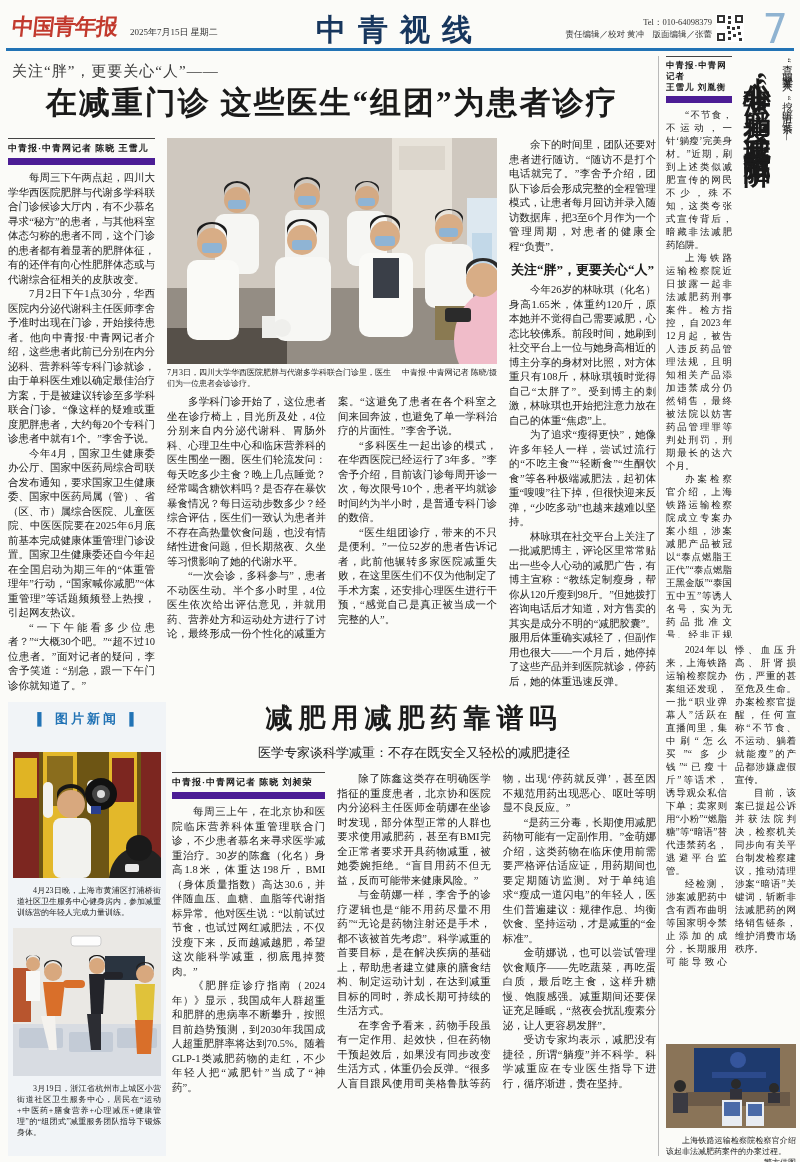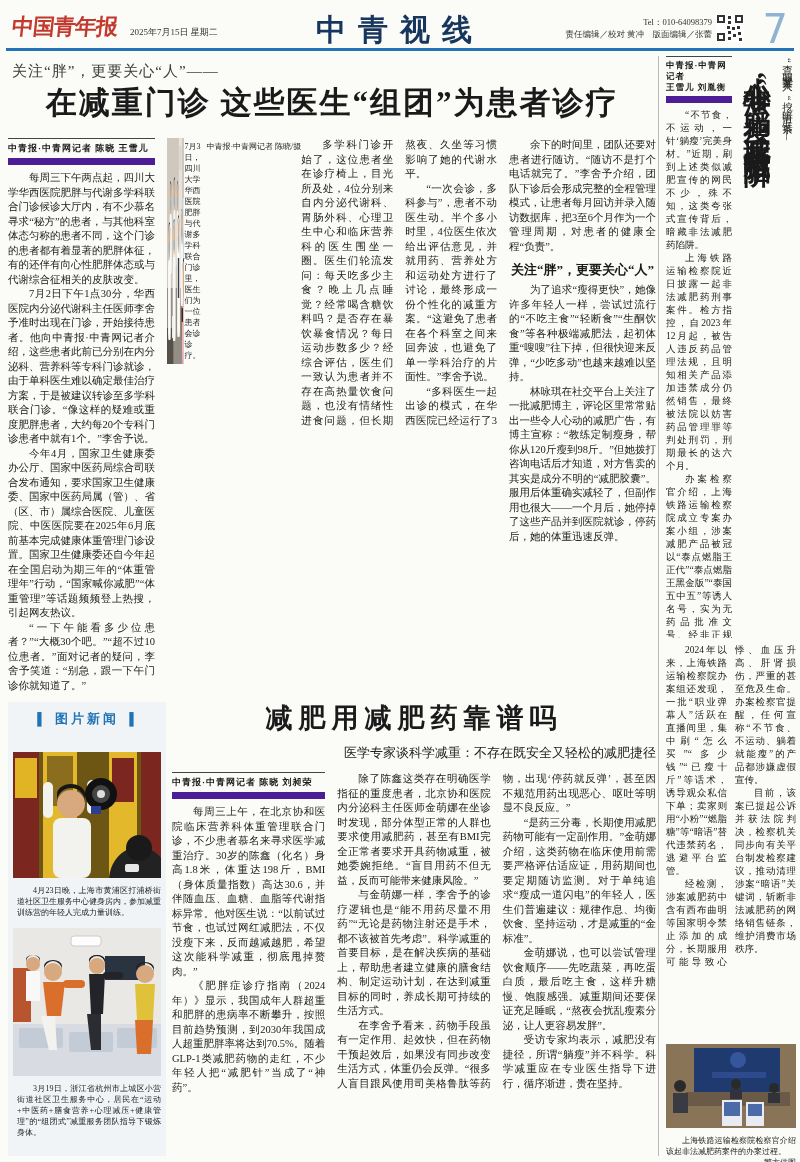--- a/index.html
+++ b/index.html
@@ -18,39 +18,39 @@
   .pagenum { position:absolute; right:2px; top:-2px; font-size:40px; color:#8fb3d1; font-weight:normal; font-family:"DejaVu Sans", sans-serif; }
   .blue-rule { position:absolute; top:48px; left:6px; width:788px; height:3px; background:#2273b5; }
 
   
   .kicker { position:absolute; top:62px; left:12px; font-size:15px; color:#3a3a3a; letter-spacing:1px; }
   .headline { position:absolute; top:82px; left:8px; width:648px; text-align:center; font-size:31px; font-weight:bold; letter-spacing:2px; white-space:nowrap; }
 
   
   .main-top { position:absolute; top:138px; left:8px; width:648px; height:560px; display:flex; gap:12px; }
   .col-narrow { width:152px; height:560px; overflow:hidden; }
-  .mid-col { width:330px; display:flex; flex-direction:row; }
+  .mid-col { width:330px; display:flex; flex-direction:column; }
   .mainphoto { width:330px; height:226px; }
   .cap-row { display:flex; gap:6px; margin:3px 0 6px 0; font-size:8px; line-height:11px; color:#222; }
   .cap-row .cap { flex:1; }
   .cap-row .credit { white-space:nowrap; }
   .twocol { column-count:2; column-gap:12px; height:292px; overflow:hidden; }
 
   
   .pn { position:absolute; top:702px; left:8px; width:158px; height:454px; background:#f1f4f7; padding:8px 5px; }
   .pn-head { text-align:center; color:#2273b5; font-weight:bold; font-size:13px; letter-spacing:3px; margin-bottom:24px; }
   .pn-head .bar { color:#2273b5; font-size:12px; }
   .pn-cap { font-size:8px; line-height:11px; text-align:justify; text-indent:2em; color:#222; margin:3px 0 10px 4px; }
   .pnphoto1 { width:148px; height:126px; }
   .pnphoto2 { width:148px; height:148px; }
 
   
   .bottom { position:absolute; top:700px; left:172px; width:484px; height:458px; }
   .b-title { text-align:center; font-size:27px; font-weight:bold; letter-spacing:6px; }
-  .b-sub { text-align:right; font-size:13px; margin-top:8px; color:#222; }
+  .b-sub { text-align:center; font-size:13px; margin-top:8px; color:#222; }
   .cols3 { margin-top:10px; column-count:3; column-gap:12px; height:386px; overflow:hidden; }
 
   
   .sb { position:absolute; top:56px; right:4px; width:138px; height:1100px; border-left:1px solid #b9b9b9; padding-left:7px; }
   .sb-top { display:flex; height:582px; }
   .sb-textcol { flex:1; overflow:hidden; padding-right:4px; }
   .sb-textcol p { font-size:9.5px; line-height:13px; text-align:justify; text-indent:2em; }
   .v-head { writing-mode:vertical-rl; font-size:27px; font-weight:bold; letter-spacing:4px; width:42px; line-height:42px; }
   .v-kicker { writing-mode:vertical-rl; font-size:10.5px; width:18px; color:#222; letter-spacing:2px; line-height:18px; }
   .sb-twocol { column-count:2; column-gap:8px; height:392px; overflow:hidden; margin-top:6px; }
@@ -168,20 +168,21 @@
       <p class="body">多学科门诊开始了，这位患者坐在诊疗椅上，目光所及处，4位分别来自内分泌代谢科、胃肠外科、心理卫生中心和临床营养科的医生围坐一圈。医生们轮流发问：每天吃多少主食？晚上几点睡觉？经常喝含糖饮料吗？是否存在暴饮暴食情况？每日运动步数多少？经综合评估，医生们一致认为患者并不存在高热量饮食问题，也没有情绪性进食问题，但长期熬夜、久坐等习惯影响了她的代谢水平。</p>
       <p class="body">“一次会诊，多科参与”，患者不动医生动。半个多小时里，4位医生依次给出评估意见，并就用药、营养处方和运动处方进行了讨论，最终形成一份个性化的减重方案。“这避免了患者在各个科室之间来回奔波，也避免了单一学科治疗的片面性。”李舍予说。</p>
       <p class="body">“多科医生一起出诊的模式，在华西医院已经运行了3年多。”李舍予介绍，目前该门诊每周开诊一次，每次限号10个，患者平均就诊时间约为半小时，是普通专科门诊的数倍。</p>
       <p class="body">“医生组团诊疗，带来的不只是便利。”一位52岁的患者告诉记者，此前他辗转多家医院减重失败，在这里医生们不仅为他制定了手术方案，还安排心理医生进行干预，“感觉自己是真正被当成一个完整的人”。</p>
     </div>
   </div>
 
   <div class="col-narrow">
     <p class="body">余下的时间里，团队还要对患者进行随访。“随访不是打个电话就完了。”李舍予介绍，团队下诊后会形成完整的全程管理模式，让患者每月回访并录入随访数据库，把3至6个月作为一个管理周期，对患者的健康全程“负责”。</p>
     <div class="subhead">关注“胖”，更要关心“人”</div>
+    <p class="body">今年26岁的林咏琪（化名）身高1.65米，体重约120斤，原本她并不觉得自己需要减肥，心态比较佛系。前段时间，她刷到社交平台上一位与她身高相近的博主分享的身材对比照，对方体重只有108斤，林咏琪顿时觉得自己“太胖了”。受到博主的刺激，林咏琪也开始把注意力放在自己的体重“焦虑”上。</p>
     <p class="body">为了追求“瘦得更快”，她像许多年轻人一样，尝试过流行的“不吃主食”“轻断食”“生酮饮食”等各种极端减肥法，起初体重“嗖嗖”往下掉，但很快迎来反弹，“少吃多动”也越来越难以坚持。</p>
     <p class="body">林咏琪在社交平台上关注了一批减肥博主，评论区里常常贴出一些令人心动的减肥广告，有博主宣称：“教练定制瘦身，帮你从120斤瘦到98斤。”但她拨打咨询电话后才知道，对方售卖的其实是成分不明的“减肥胶囊”。服用后体重确实减轻了，但副作用也很大——一个月后，她停掉了这些产品并到医院就诊，停药后，她的体重迅速反弹。</p>
   </div>
 </div>
 
 <div class="pn">
   <div class="pn-head">
     <span class="bar">▌</span>
     <span>图片新闻</span>
     <span class="bar">▐</span>

